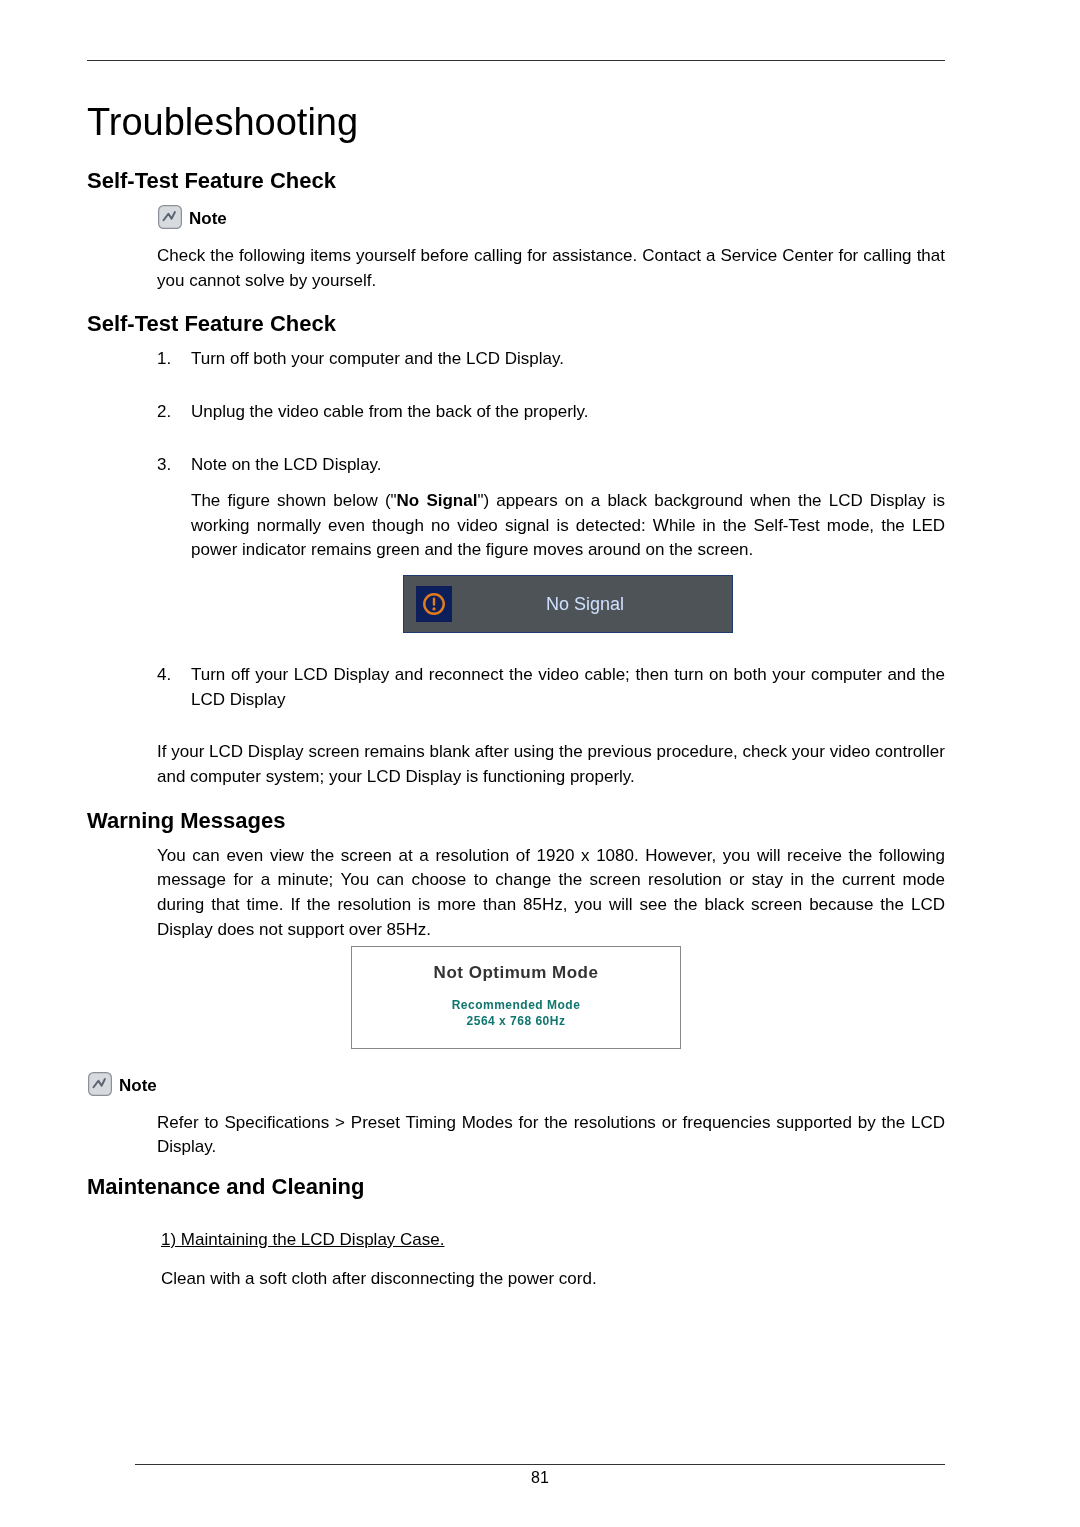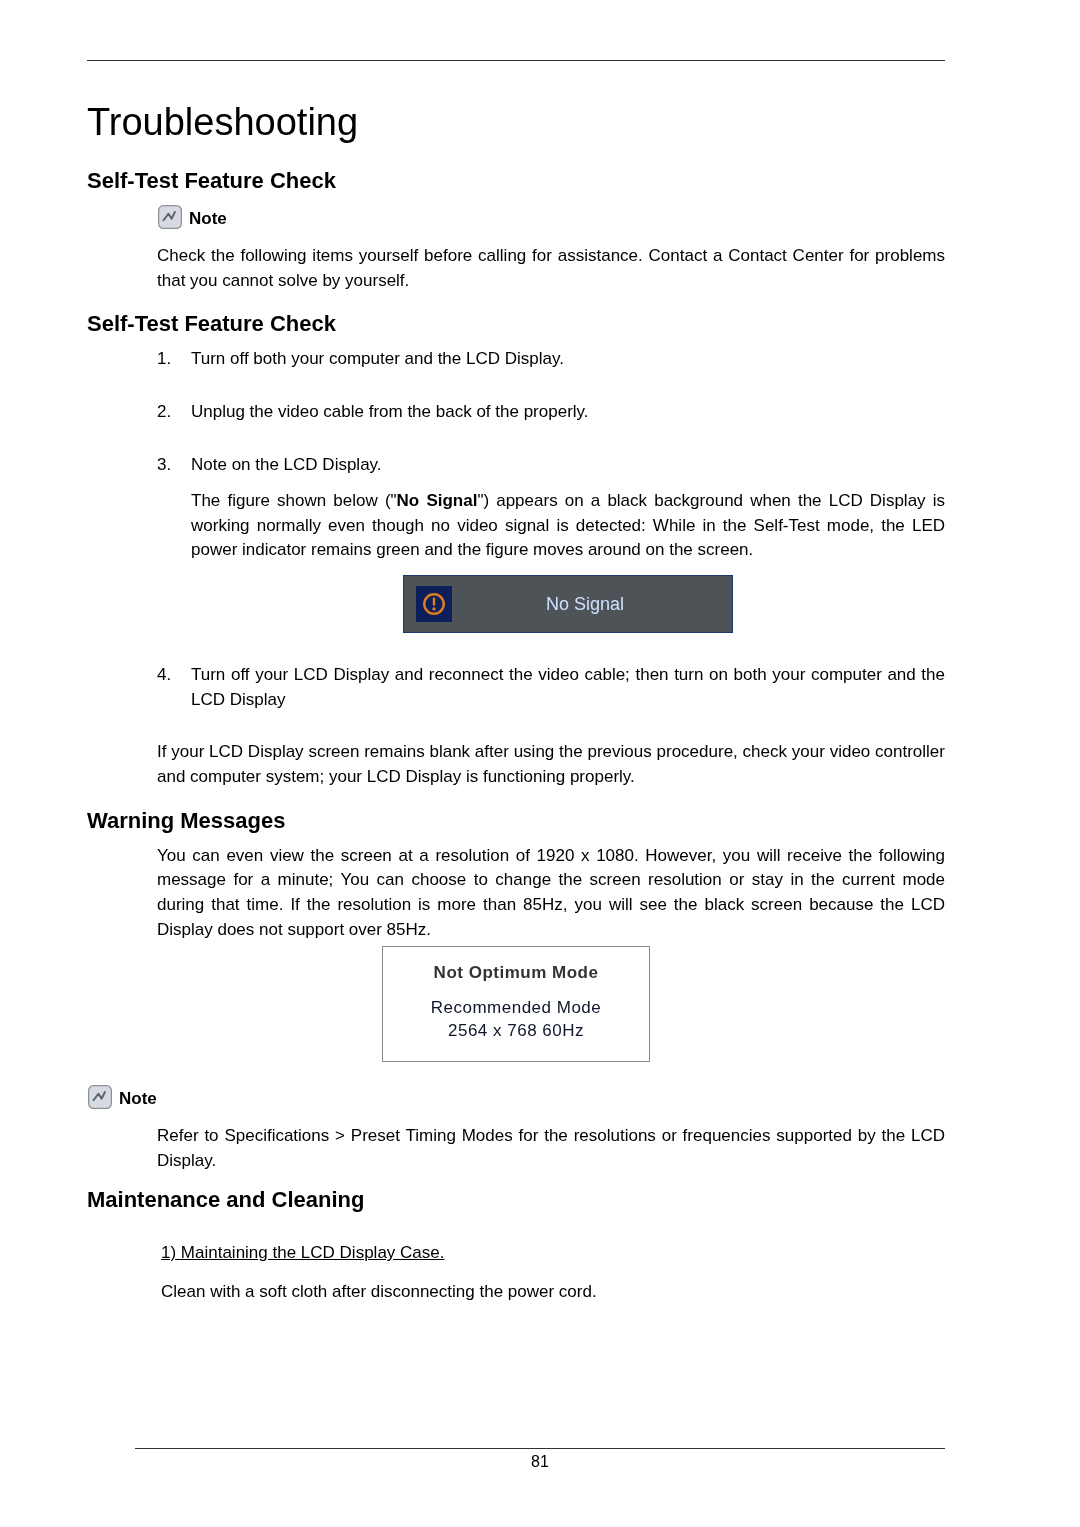--- a/index.html
+++ b/index.html
@@ -90,37 +90,37 @@
   }
   .nosignal-icon-wrap svg { width: 26px; height: 26px; }
   .nosignal-label {
     color: #cfe0ff;
     font-size: 18px;
     flex: 1;
     text-align: center;
     padding-right: 30px;
   }
   .notoptimum-box {
-    width: 268px;
+    width: 330px;
     margin: 4px auto 10px auto;
     border: 1px solid #888;
     padding: 16px 12px 18px 12px;
     text-align: center;
   }
   .notoptimum-box .nline1 {
     font-size: 17px;
     font-weight: bold;
     color: #333;
     letter-spacing: 0.5px;
     margin-bottom: 14px;
   }
   .notoptimum-box .nline2, .notoptimum-box .nline3 {
-    font-size: 17px;
-    font-weight: normal;
-    color: #0f172a;
+    font-size: 12px;
+    font-weight: bold;
+    color: #0f766e;
     letter-spacing: 0.5px;
     line-height: 1.35;
   }
   .note2-block {
     display: flex;
     align-items: center;
     gap: 6px;
     margin-left: 0;
     margin-top: 22px;
     margin-bottom: 10px;
@@ -143,21 +143,21 @@
     margin-bottom: 14px;
   }
   .footer-rule {
     border: none;
     border-top: 1px solid #333;
   }
   .footer-area {
     position: absolute;
     left: 135px;
     right: 135px;
-    bottom: 56px;
+    bottom: 40px;
   }
   .page-num {
     text-align: center;
     font-size: 16px;
     margin-top: 4px;
   }
 </style>
 </head>
 <body>
 
@@ -172,21 +172,21 @@
   <div class="note-block">
     <span>
       <svg class="note-icon-svg" viewBox="0 0 32 32">
         <rect x="2" y="2" width="28" height="28" rx="6" ry="6" fill="#d7dbdf" stroke="#8a9098" stroke-width="1.5"></rect>
         <path d="M8 20 L14 12 L18 18 L22 10" fill="none" stroke="#5b6470" stroke-width="2.5" stroke-linecap="round" stroke-linejoin="round"></path>
       </svg>
     </span>
     <span class="note-text">Note</span>
   </div>
 
-  <p class="body-text">Check the following items yourself before calling for assistance. Contact a Contact Center for problems that you cannot solve by yourself.</p>
+  <p class="body-text">Check the following items yourself before calling for assistance. Contact a Service Center for calling that you cannot solve by yourself.</p>
 
   <h2 class="section-heading">Self-Test Feature Check</h2>
 
   <div class="list">
     <div class="item">
       <div class="num">1.</div>
       <div class="content">
           <p>Turn off both your computer and the LCD Display.</p>
         </div>
     </div>

